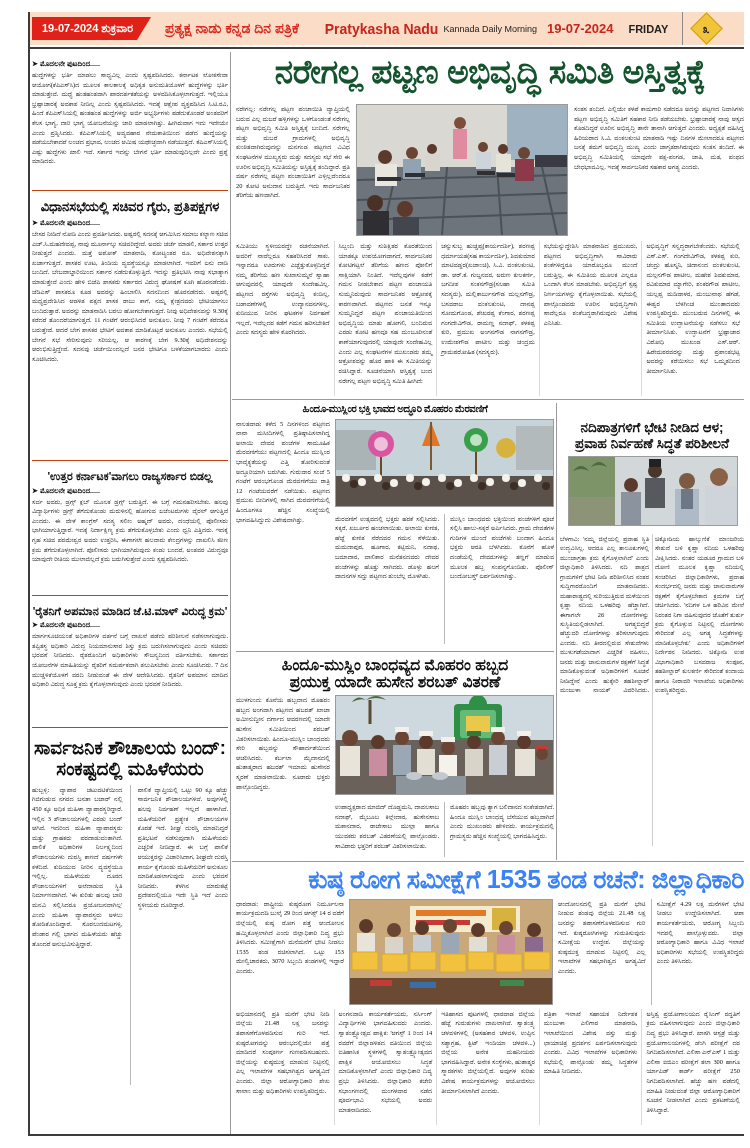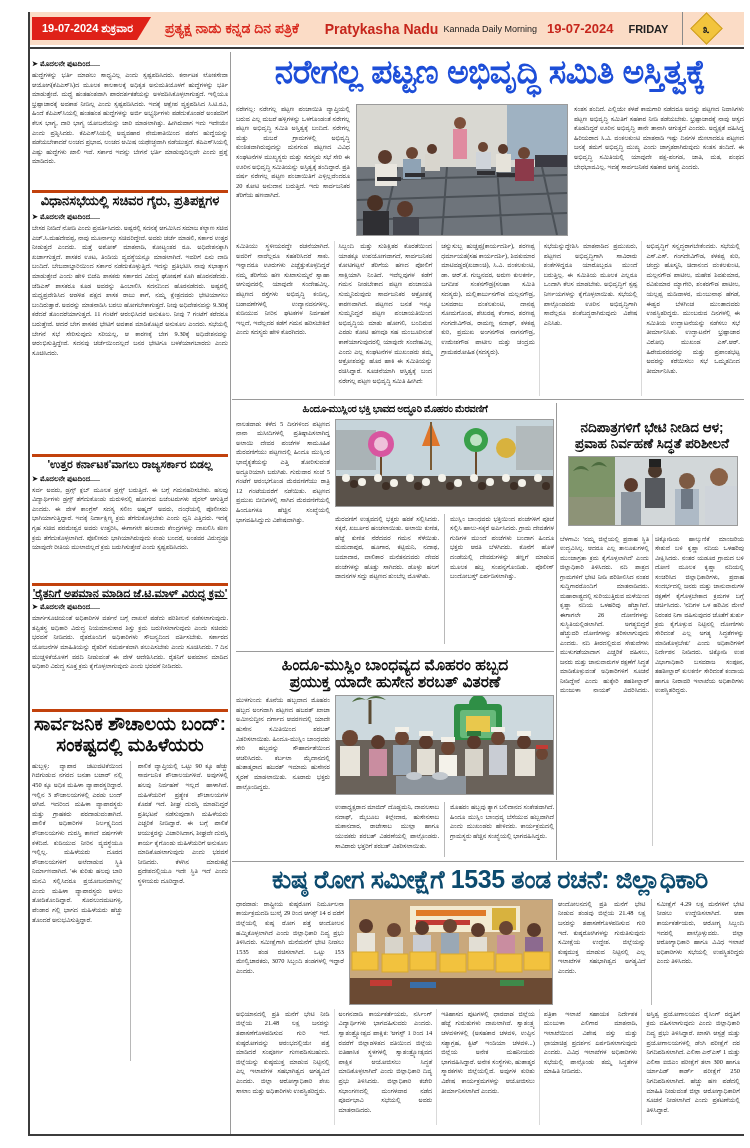--- a/index.html
+++ b/index.html
@@ -27,37 +27,37 @@
   
   .body-txt{font-size:6.4px;line-height:1.5;text-align:justify;color:#141414;overflow:hidden;}
   .cont-marker{font-size:7.2px;font-weight:bold;color:#111;margin:3px 0 2px 0;
     font-family:"Liberation Sans",sans-serif;}
   .cont-marker .arr{color:#111;font-size:7px;margin-right:2px;}
   .kn-head{font-family:"Liberation Sans",sans-serif;font-weight:bold;color:#0d0d0d;
     text-align:center;line-height:1.15;}
   
   #leftcol{left:32px;top:56px;width:196px;}
   .lc1-box{border:1.5px solid #5a5a5a;border-radius:5px;padding:2px 3px;font-size:11px;}
-  .lc-sep{border-top:3px solid #c2410c;margin-top:6px;padding-top:1px;}
-  
-  #main-headline{left:236px;top:54px;width:508px;font-size:33px;color:#1d4ed8;
+  .lc-sep{border-top:1px solid #c2410c;margin-top:6px;padding-top:9px;}
+  
+  #main-headline{left:236px;top:54px;width:508px;font-size:33px;color:#14532d;
     font-family:"Liberation Sans",sans-serif;font-weight:bold;text-align:center;
     letter-spacing:-0.5px;line-height:1.1;}
   #main-band1{left:236px;top:104px;width:508px;height:132px;display:flex;gap:6px;}
   #main-band2{left:236px;top:241px;width:508px;height:155px;display:flex;}
   .five-col{flex:1;padding:0 4px;border-left:1px solid #d9d9d9;}
   .five-col:first-child{border-left:none;padding-left:0;}
   .photo{background:#cfcfcf;border:1px solid #9b9b9b;flex:none;}
   
   #midleft{left:236px;top:403px;width:318px;}
   #rightsec{left:560px;top:420px;width:184px;}
   .two-col{column-count:2;column-gap:6px;column-rule:1px solid #cccccc;}
   
   #bottomsec{left:236px;top:865px;width:508px;}
-  #bottom-title{font-size:25px;color:#0c4a6e;letter-spacing:-0.4px;}
+  #bottom-title{font-size:25px;color:#3b82f6;letter-spacing:-0.4px;text-align:right;}
   .vline{background:#b8b8b8;width:1px;}
 </style>
 </head>
 <body>
 
 <div id="masthead" class="abs">
   <div class="datebox">19-07-2024 ಶುಕ್ರವಾರ</div>
   <div class="brand-kn">ಪ್ರತ್ಯಕ್ಷ ನಾಡು ಕನ್ನಡ ದಿನ ಪತ್ರಿಕೆ</div>
   <div class="brand-en">Pratykasha Nadu</div>
   <div class="tagline">Kannada Daily Morning</div>
@@ -88,21 +88,21 @@
     <div class="body-txt" style="height:225px;">ಬೇಸರ ನೀಡಿದೆ ನೋಡಿ ಎಂದು ಪ್ರವರ್ತಿಸಿದರು. ಅಷ್ಟರಲ್ಲಿ ಸದನಕ್ಕೆ ಆಗಮಿಸಿದ ಸಮಾಜ ಕಲ್ಯಾಣ ಸಚಿವ ಎಚ್.ಸಿ.ಮಹದೇವಪ್ಪ, ನಾವು ಮೂರ್ನಾಲ್ಕು ಸಚಿವರಿದ್ದೇವೆ. ಅವರು ಚರ್ಚೆ ಮಾಡಲಿ, ಸರ್ಕಾರ ಉತ್ತರ ನೀಡುತ್ತದೆ ಎಂದರು. ಮತ್ತೆ ಅಶೋಕ್ ಮಾತನಾಡಿ, ಕೋಟ್ಯಂತರ ರೂ. ಅಧಿವೇಶನಕ್ಕಾಗಿ ಖರ್ಚಾಗುತ್ತದೆ. ಶಾಸಕರ ಊಟ, ತಿಂಡಿಯ ವ್ಯವಸ್ಥೆಯನ್ನೂ ಮಾಡಲಾಗಿದೆ. ಇವರಿಗೆ ಏನು ದಾಡಿ ಬಂದಿದೆ. ಬೇಜವಾಬ್ದಾರಿಯಿಂದ ಸರ್ಕಾರ ನಡೆದುಕೊಳ್ಳುತ್ತಿದೆ. ಇದನ್ನು ಪ್ರತಿಭಟಿಸಿ ನಾವು ಸಭಾತ್ಯಾಗ ಮಾಡುತ್ತೇವೆ ಎಂದು ಹೇಳಿ ಬಿಜೆಪಿ ಶಾಸಕರು ಸರ್ಕಾರದ ವಿರುದ್ಧ ಘೋಷಣೆ ಕೂಗಿ ಹೊರನಡೆದರು. ಜೆಡಿಎಸ್ ಶಾಸಕರೂ ಕೂಡ ಅವರನ್ನು ಹಿಂಬಾಲಿಸಿ ಸದನದಿಂದ ಹೊರನಡೆದರು. ಅಷ್ಟರಲ್ಲಿ ಮಧ್ಯಪ್ರವೇಶಿಸಿದ ಆಡಳಿತ ಪಕ್ಷದ ಶಾಸಕ ರಾಜು ಕಾಗೆ, ನಮ್ಮ ಕ್ಷೇತ್ರದವರು ಭೇಟಿಯಾಗಲು ಬಂದಿರುತ್ತಾರೆ. ಅವರನ್ನು ಮಾತನಾಡಿಸಿ ಬರಲು ಹೋಗಬೇಕಾಗುತ್ತದೆ. ನೀವು ಅಧಿವೇಶನವನ್ನು 9.30ಕ್ಕೆ ಕರೆದರೆ ತೊಂದರೆಯಾಗುತ್ತದೆ. 11 ಗಂಟೆಗೆ ಆರಂಭಿಸಿದರೆ ಅನುಕೂಲ. ನೀವು 7 ಗಂಟೆಗೆ ಕರೆದರೂ ಬರುತ್ತೇವೆ. ಆದರೆ ಬೇಗ ಶಾಸಕರ ಭೇಟಿಗೆ ಅವಕಾಶ ಮಾಡಿಕೊಟ್ಟರೆ ಅನುಕೂಲ ಎಂದರು. ಸಭೆಯಲ್ಲಿ ಬೇಗನೆ ಸಭೆ ಸೇರಿಸುವುದು ಸರಿಯಲ್ಲ, ಆ ಕಾರಣಕ್ಕೆ ಬೇಗ 9.30ಕ್ಕೆ ಅಧಿವೇಶನವನ್ನು ಆರಂಭಿಸುತ್ತಿದ್ದೇವೆ. ಸದನವು ಚರ್ಚೆಯಿಂದಲ್ಲದೆ ಜನರ ಭೇಟಿಗೂ ಬಳಕೆಯಾಗಬಾರದು ಎಂದು ಸೂಚಿಸಿದರು.</div>
   </div>
 
   <div class="lc-sep">
     <div class="kn-head" style="font-size:11px;">'ಉತ್ತರ ಕರ್ನಾಟಕ'ವಾಗಲು ರಾಜ್ಯಸರ್ಕಾರ ಬಿಡಲ್ಲ</div>
     <div class="cont-marker"><span class="arr">➤</span><span>ಮೊದಲನೇ ಪುಟದಿಂದ.....</span></div>
     <div class="body-txt" style="height:92px;">ಸರ್ವ ಅವರು, ಡ್ರಗ್ಸ್ ಕ್ಲಬ್ ಮೂಲಕ ಡ್ರಗ್ಸ್ ಬರುತ್ತಿದೆ. ಈ ಬಗ್ಗೆ ಗಮನಹರಿಸಬೇಕು. ಹಲವು ವಿದ್ಯಾರ್ಥಿಗಳು ಡ್ರಗ್ಸ್ ತೆಗೆದುಕೊಂಡು ಮರುಳಿನಲ್ಲಿ ಹೋಗುವ ಏಜೆಂಟರುಗಳು ವೈರಲ್ ಆಗುತ್ತಿವೆ ಎಂದರು. ಈ ವೇಳೆ ಕಾಂಗ್ರೆಸ್ ಸದಸ್ಯ ಸಲೀಂ ಅಹ್ಮದ್ ಅವರು, ದಂಧೆಯಲ್ಲಿ ಪೊಲೀಸರು ಭಾಗಿಯಾಗುತ್ತಿದ್ದಾರೆ. ಇದಕ್ಕೆ ನಿರ್ದಾಕ್ಷಿಣ್ಯ ಕ್ರಮ ತೆಗೆದುಕೊಳ್ಳಬೇಕು ಎಂದು ಧ್ವನಿ ಎತ್ತಿದರು. ಇದಕ್ಕೆ ಗೃಹ ಸಚಿವ ಪರಮೇಶ್ವರ ಅವರು ಉತ್ತರಿಸಿ, ಈಗಾಗಲೇ ಹಲವಾರು ಕೇಂದ್ರಗಳನ್ನು ದಾಖಲಿಸಿ ಕಠಿಣ ಕ್ರಮ ತೆಗೆದುಕೊಳ್ಳಲಾಗಿದೆ. ಪೊಲೀಸರು ಭಾಗಿಯಾಗಿರುವುದು ಕಂಡು ಬಂದರೆ, ಅಂತವರ ವಿರುದ್ಧವೂ ಯಾವುದೇ ರೀತಿಯ ಮುಲಾಜಿಲ್ಲದೆ ಕ್ರಮ ಜರುಗಿಸುತ್ತೇವೆ ಎಂದು ಸ್ಪಷ್ಟಪಡಿಸಿದರು.</div>
   </div>
 
   <div class="lc-sep">
-    <div class="kn-head" style="font-size:11px;text-decoration:underline;">'ರೈತನಿಗೆ ಅಪಮಾನ ಮಾಡಿದ ಜೆ.ಟಿ.ಮಾಳ್ ವಿರುದ್ಧ ಕ್ರಮ'</div>
+    <div class="kn-head" style="font-size:11px;">'ರೈತನಿಗೆ ಅಪಮಾನ ಮಾಡಿದ ಜೆ.ಟಿ.ಮಾಳ್ ವಿರುದ್ಧ ಕ್ರಮ'</div>
     <div class="cont-marker"><span class="arr">➤</span><span>ಮೊದಲನೇ ಪುಟದಿಂದ.....</span></div>
     <div class="body-txt" style="height:90px;">ಮಾರ್ಗಸೂಚಿಯಂತೆ ಅಧಿಕಾರಿಗಳ ವರ್ತನೆ ಬಗ್ಗೆ ದಾಖಲೆ ಪಡೆದು ಪರಿಶೀಲನೆ ನಡೆಸಲಾಗುವುದು. ತಪ್ಪಿತಸ್ಥ ಅಧಿಕಾರಿ ವಿರುದ್ಧ ನಿಯಮಾನುಸಾರ ಶಿಸ್ತು ಕ್ರಮ ಜರುಗಿಸಲಾಗುವುದು ಎಂದು ಸಚಿವರು ಭರವಸೆ ನೀಡಿದರು. ರೈತರೊಂದಿಗೆ ಅಧಿಕಾರಿಗಳು ಸೌಜನ್ಯದಿಂದ ವರ್ತಿಸಬೇಕು. ಸರ್ಕಾರದ ಯೋಜನೆಗಳ ಮಾಹಿತಿಯನ್ನು ರೈತರಿಗೆ ಸಮರ್ಪಕವಾಗಿ ತಲುಪಿಸಬೇಕು ಎಂದು ಸೂಚಿಸಿದರು. 7 ದಿನ ಮುಚ್ಚಳಿಕೆಯೊಳಗೆ ವರದಿ ನೀಡುವಂತೆ ಈ ವೇಳೆ ಆದೇಶಿಸಿದರು. ರೈತನಿಗೆ ಅಪಮಾನ ಮಾಡಿದ ಅಧಿಕಾರಿ ವಿರುದ್ಧ ಸೂಕ್ತ ಕ್ರಮ ಕೈಗೊಳ್ಳಲಾಗುವುದು ಎಂದು ಭರವಸೆ ನೀಡಿದರು.</div>
   </div>
 
   <div class="lc-sep">
     <div class="kn-head" style="font-size:18.5px;">ಸಾರ್ವಜನಿಕ ಶೌಚಾಲಯ ಬಂದ್:</div>
     <div class="kn-head" style="font-size:18.5px;">ಸಂಕಷ್ಟದಲ್ಲಿ ಮಹಿಳೆಯರು</div>
     <div style="display:flex;gap:7px;margin-top:5px;">
       <div class="body-txt" style="flex:1;height:300px;">ಹುಬ್ಬಳ್ಳಿ: ವ್ಯಾಪಾರ ಚಟುವಟಿಕೆಯಿಂದ ಗಿಜಿಗುಡುವ ನಗರದ ಜನತಾ ಬಜಾರ್ ನಲ್ಲಿ 450 ಕ್ಕೂ ಅಧಿಕ ಮಹಿಳಾ ವ್ಯಾಪಾರಸ್ಥರಿದ್ದಾರೆ. ಇಲ್ಲಿನ 3 ಶೌಚಾಲಯಗಳಲ್ಲಿ ಎರಡು ಬಂದ್ ಆಗಿವೆ. ಇದರಿಂದ ಮಹಿಳಾ ವ್ಯಾಪಾರಸ್ಥರು ಮತ್ತು ಗ್ರಾಹಕರು ಪರದಾಡುವಂತಾಗಿದೆ. ಪಾಲಿಕೆ ಅಧಿಕಾರಿಗಳ ನಿರ್ಲಕ್ಷ್ಯದಿಂದ ಶೌಚಾಲಯಗಳು ದುರಸ್ತಿ ಕಾಣದೆ ವರ್ಷಗಳೇ ಕಳೆದಿವೆ. ಕುಡಿಯುವ ನೀರಿನ ವ್ಯವಸ್ಥೆಯೂ ಇಲ್ಲಿಲ್ಲ. ಮಹಿಳೆಯರು ದೂರದ ಶೌಚಾಲಯಗಳಿಗೆ ಅಲೆದಾಡುವ ಸ್ಥಿತಿ ನಿರ್ಮಾಣವಾಗಿದೆ. 'ಈ ಕುರಿತು ಹಲವು ಬಾರಿ ಮನವಿ ಸಲ್ಲಿಸಿದರೂ ಪ್ರಯೋಜನವಾಗಿಲ್ಲ' ಎಂದು ಮಹಿಳಾ ವ್ಯಾಪಾರಸ್ಥರು ಅಳಲು ತೋಡಿಕೊಂಡಿದ್ದಾರೆ. ಸೊರಲುದಮಟಗಳ್ಳಿ, ಪೆಂಡಾರ ಗಲ್ಲಿ ಭಾಗದ ಮಹಿಳೆಯರು ಹೆಚ್ಚು ತೊಂದರೆ ಅನುಭವಿಸುತ್ತಿದ್ದಾರೆ.</div>
       <div class="vline" style="height:300px;"></div>

